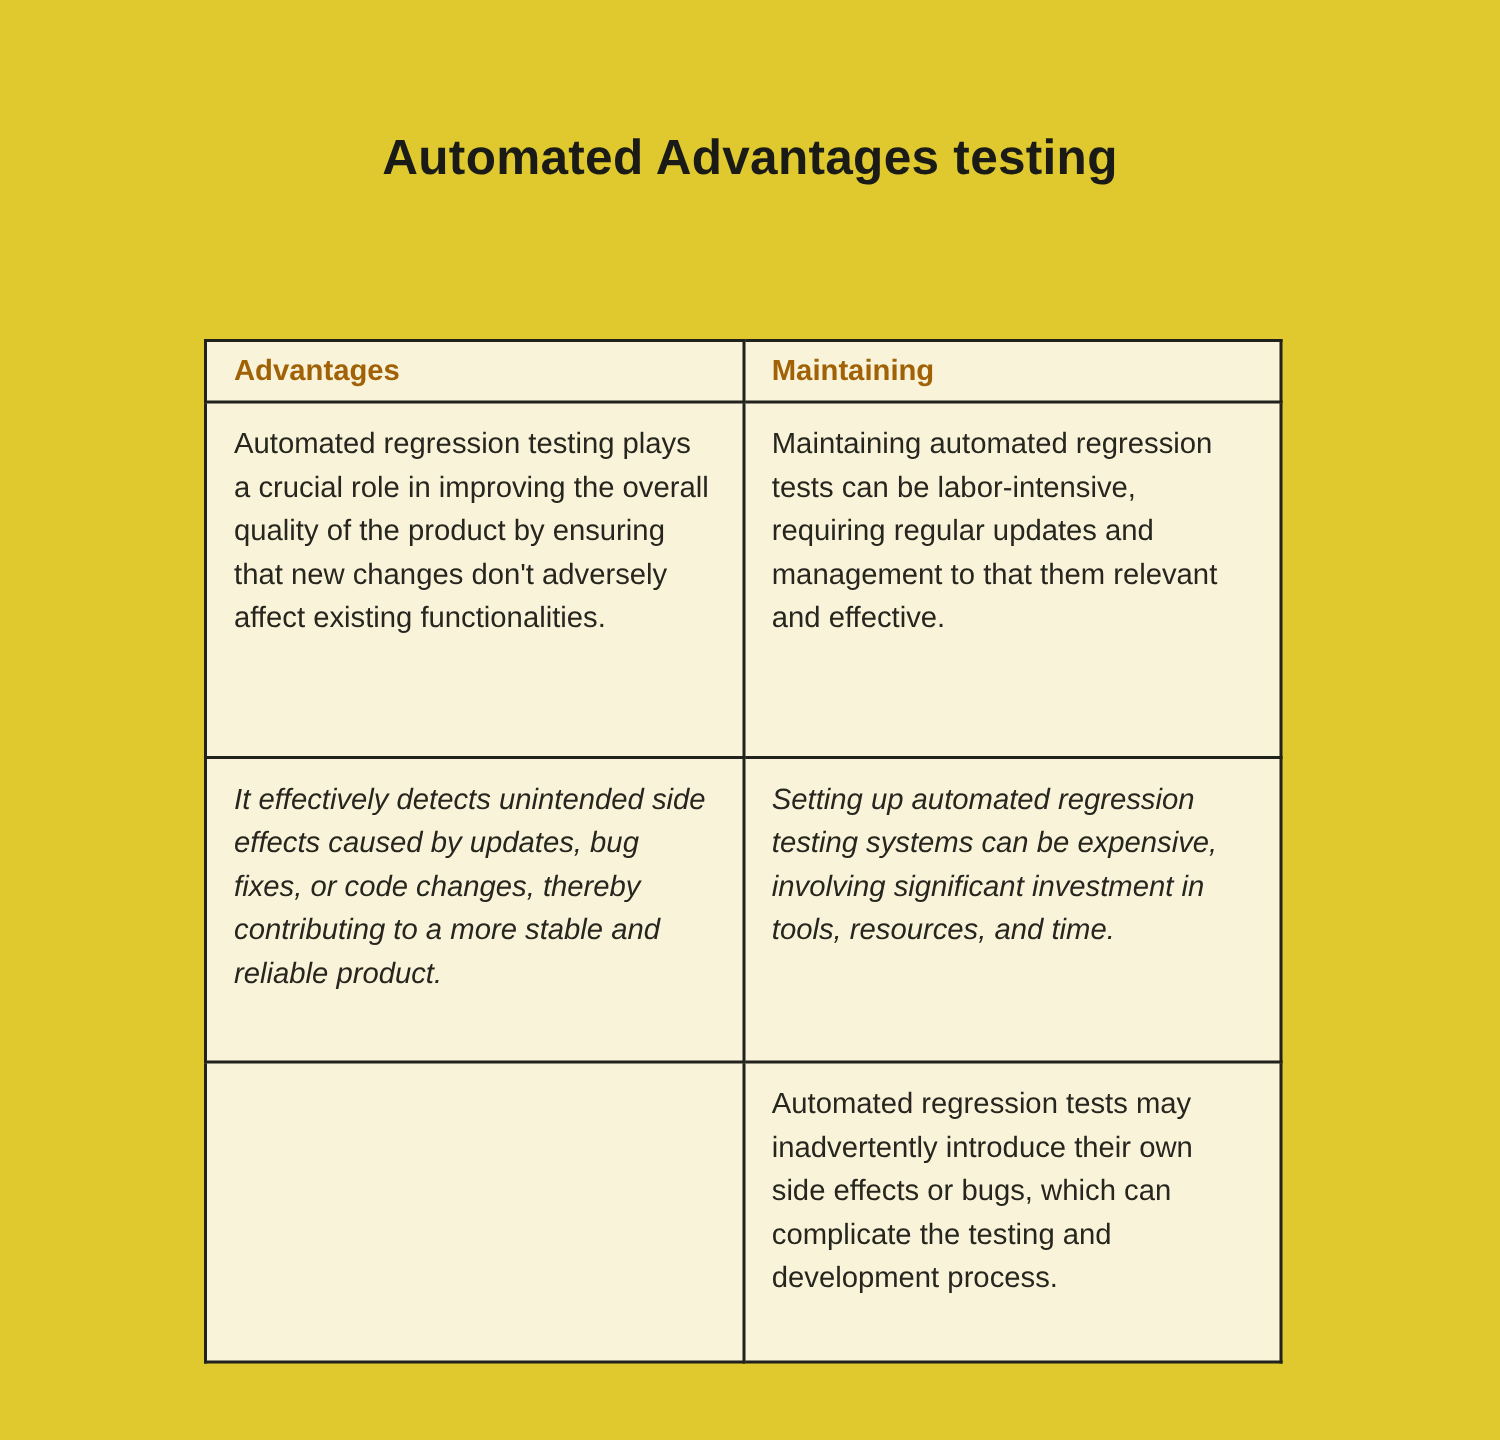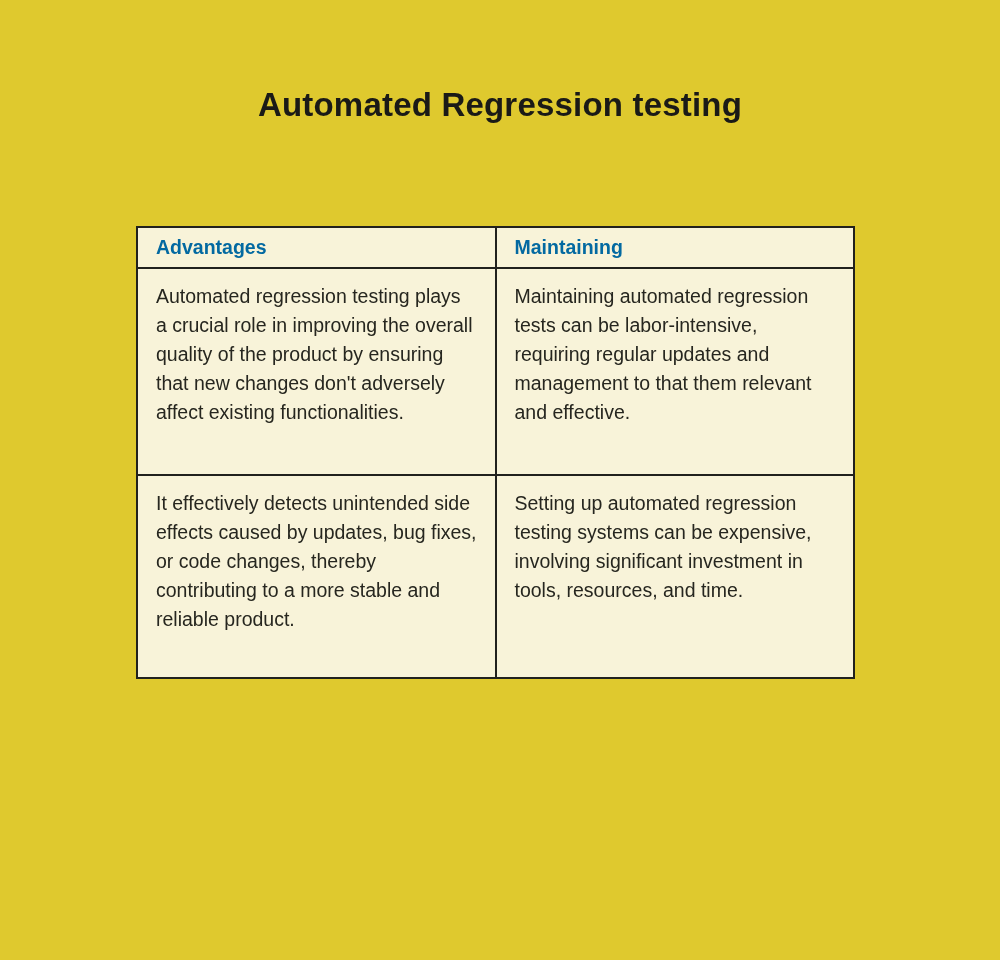--- a/index.html
+++ b/index.html
@@ -46,50 +46,54 @@
     color: #26261f;
     text-align: left;
   }
 
   .comparison-table th {
     height: 32px;
     padding: 8px 18px;
     vertical-align: middle;
     font-size: 19.5px;
     font-weight: 700;
-    color: #0369a1;
+    color: #a16207;
   }
 
   .comparison-table td {
     padding: 13px 18px;
     vertical-align: top;
     font-size: 19.5px;
     line-height: 29px;
     font-weight: 400;
   }
 
-  .comparison-table tr.body-row-1 td { height: 207px; }
-  .comparison-table tr.body-row-2 td { height: 203px; }
+  .comparison-table tr.body-row-1 td { height: 237px; }
+  .comparison-table tr.body-row-2 td { height: 203px; font-style: italic; }
   .comparison-table tr.body-row-3 td { height: 200px; }
 </style>
 </head>
 <body>
 
-<h1 class="page-title">Automated Regression testing</h1>
+<h1 class="page-title">Automated Advantages testing</h1>
 
 <table class="comparison-table">
   <thead>
     <tr>
       <th>Advantages</th>
       <th>Maintaining</th>
     </tr>
   </thead>
   <tbody>
     <tr class="body-row-1">
       <td>Automated regression testing plays a crucial role in improving the overall quality of the product by ensuring that new changes don't adversely affect existing functionalities.</td>
       <td>Maintaining automated regression tests can be labor-intensive, requiring regular updates and management to that them relevant and effective.</td>
     </tr>
     <tr class="body-row-2">
       <td>It effectively detects unintended side effects caused by updates, bug fixes, or code changes, thereby contributing to a more stable and reliable product.</td>
       <td>Setting up automated regression testing systems can be expensive, involving significant investment in tools, resources, and time.</td>
     </tr>
+    <tr class="body-row-3">
+      <td></td>
+      <td>Automated regression tests may inadvertently introduce their own side effects or bugs, which can complicate the testing and development process.</td>
+    </tr>
   </tbody>
 </table>
 
 </body></html>

